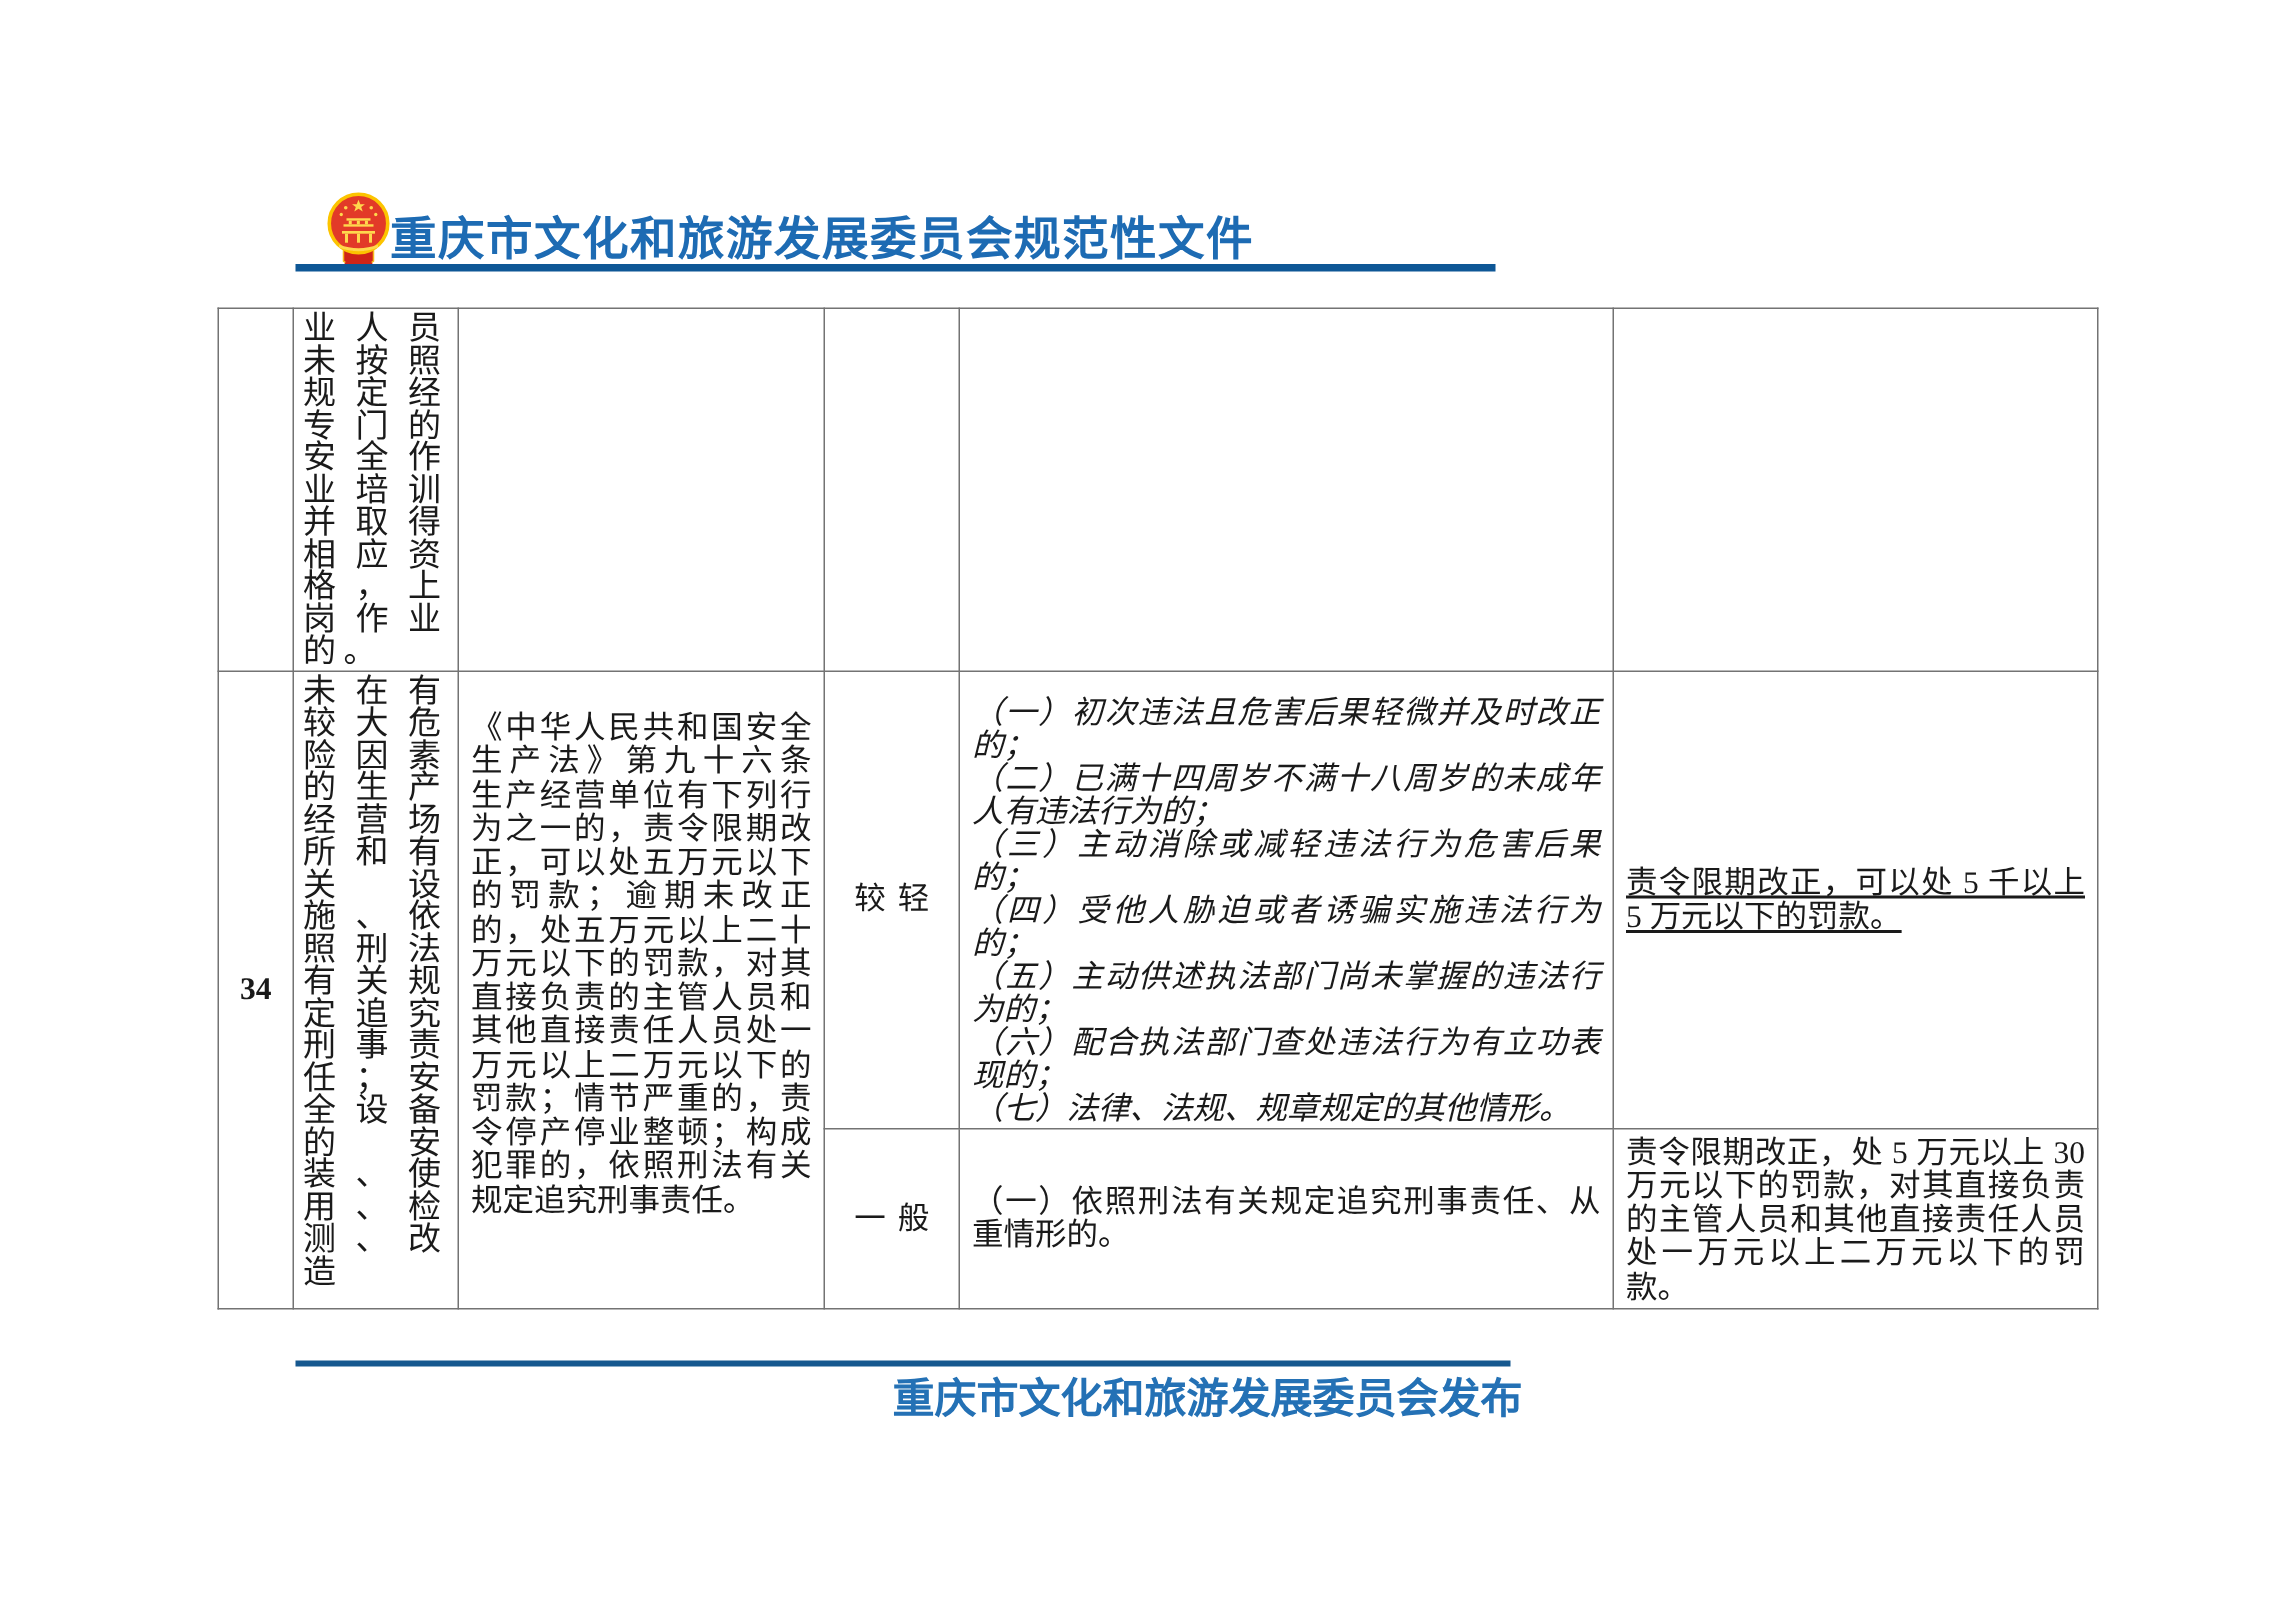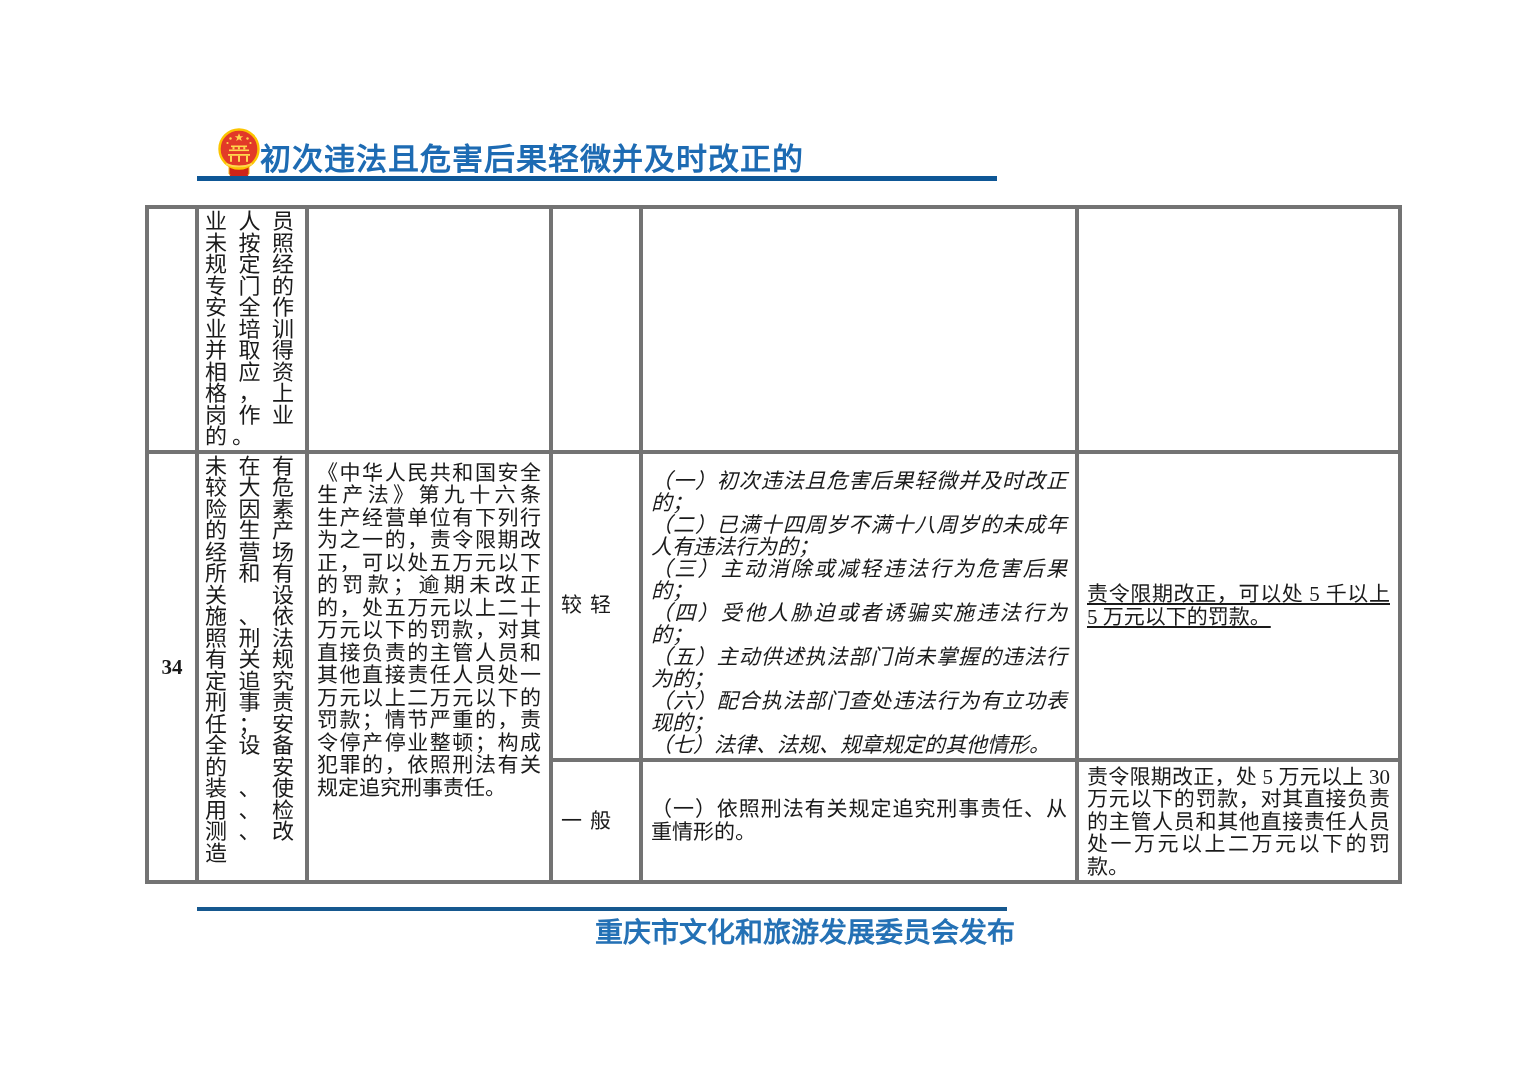--- a/index.html
+++ b/index.html
@@ -12,28 +12,28 @@
   .page-title{
     position:absolute;left:260px;top:134px;width:760px;
     font-size:31px;font-weight:bold;color:#1d6bb3;letter-spacing:1px;white-space:nowrap;
   }
   .header-rule{position:absolute;left:197px;top:176px;width:800px;height:5px;background:#0e5796;}
   
   .doc-table{
     position:absolute;left:145px;top:205px;border-collapse:collapse;table-layout:fixed;
   }
   .doc-table td{
-    border:4px solid #737373;vertical-align:top;padding:2px 8px;
+    border:1px solid #737373;vertical-align:top;padding:2px 8px;
     font-size:21px;line-height:22.5px;text-align:justify;overflow:hidden;
     word-break:break-all;
   }
   td.cell-num{text-align:center;vertical-align:middle;font-size:21px;font-weight:bold;}
   td.cell-violation{font-size:22px;letter-spacing:5px;line-height:21.5px;padding:2px 6px;}
-  td.cell-basis{padding-top:8px;line-height:22.5px;}
-  td.cell-grade{vertical-align:middle;letter-spacing:8px;padding:2px 0 2px 8px;}
+  td.cell-basis{padding-top:26px;line-height:22.5px;}
+  td.cell-grade{text-align:center;vertical-align:middle;letter-spacing:8px;padding:2px 0 2px 8px;}
   td.cell-circ{padding-top:16px;line-height:22px;white-space:pre-line;font-style:italic;}
   td.cell-circ-general{vertical-align:middle;white-space:pre-line;}
   td.cell-penalty-light{vertical-align:middle;text-decoration:underline;}
   td.cell-penalty-general{padding-top:4px;line-height:22.5px;}
   
   .footer-rule{position:absolute;left:197px;top:907px;width:810px;height:4px;background:#16588f;}
   .publisher{
     position:absolute;left:595px;top:910px;width:412px;
     font-size:28px;font-weight:bold;color:#2471b5;
     font-family:"Liberation Sans","DejaVu Sans",sans-serif;white-space:nowrap;
@@ -62,21 +62,21 @@
       <rect x="13" y="21.5" width="20" height="1.6" fill="#ffd84d"></rect>
       <rect x="16.5" y="19.1" width="2" height="2.4" fill="#ffd84d"></rect>
       <rect x="21.9" y="19.1" width="2" height="2.4" fill="#ffd84d"></rect>
       <rect x="27.3" y="19.1" width="2" height="2.4" fill="#ffd84d"></rect>
       <rect x="12" y="26" width="22" height="1.8" fill="#ffd84d"></rect>
       <rect x="14" y="27.8" width="2" height="6" fill="#ffd84d"></rect>
       <rect x="22" y="27.8" width="2" height="6" fill="#ffd84d"></rect>
       <rect x="30" y="27.8" width="2" height="6" fill="#ffd84d"></rect>
       <path d="M10 35 q13 5 26 0 l0 2 q-13 5 -26 0 z" fill="#ffd84d"></path>
     </svg>
-    <div class="page-title">初次违法且危害后果轻微并及时改正的</div>
+    <div class="page-title">重庆市文化和旅游发展委员会规范性文件</div>
     <div class="header-rule"></div>
   </div>
 
   <table class="doc-table">
     <colgroup>
       <col style="width:50px">
         <col style="width:110px">
         <col style="width:244px">
       <col style="width:90px">
         <col style="width:436px">

